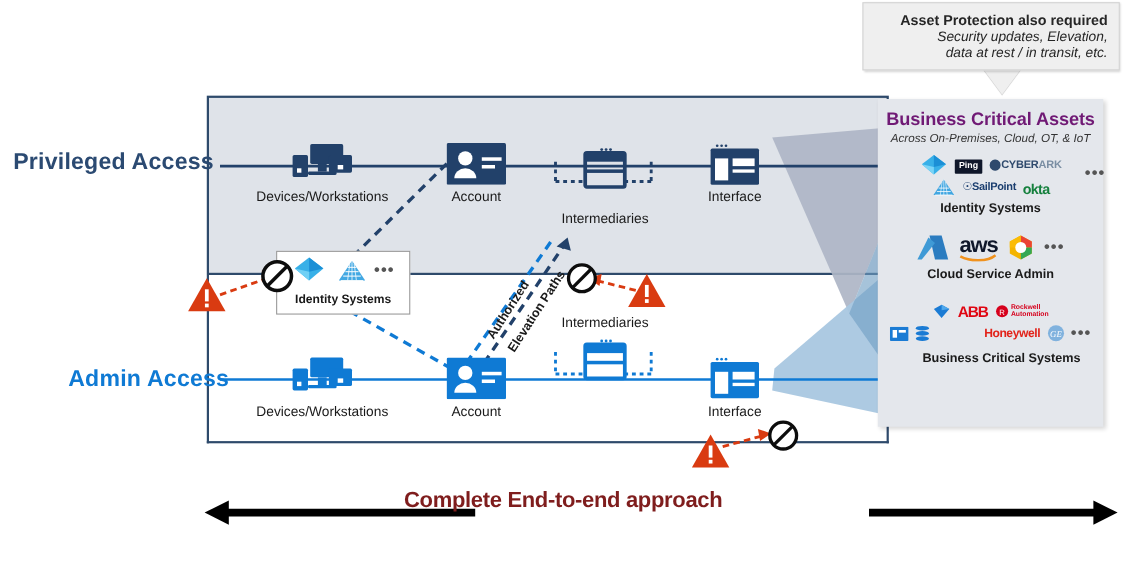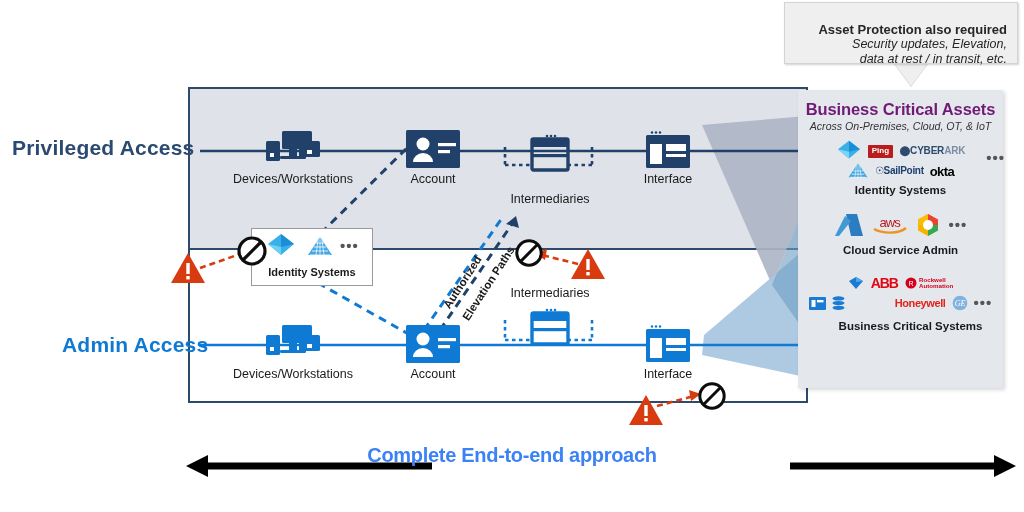--- a/index.html
+++ b/index.html
@@ -11,21 +11,21 @@
 
   
   .lane-label{font-size:21px;font-weight:700;letter-spacing:.2px;}
   .lane-priv{color:#2b4a72;}
   .lane-user{color:#0f7ad4;}
   .node-label{font-size:12.5px;font-weight:400;color:#1a1a1a;text-align:center;
               white-space:nowrap;}
 
   
   #callout{left:784px;top:2px;width:234px;height:62px;background:#efefef;
-           border:1px solid #d3d3d3;box-sizing:border-box;padding:19px 10px 0 10px;
+           border:1px solid #d3d3d3;box-sizing:border-box;padding:8px 10px 0 10px;
            box-shadow:1px 1px 2px rgba(0,0,0,.18);}
   #callout .c1{font-size:13px;font-weight:700;color:#262626;text-align:right;
                line-height:15px;}
   #callout .c2{font-size:12.5px;font-style:italic;color:#262626;text-align:right;
                line-height:15px;}
   #callout-tail{left:894px;top:63px;width:0;height:0;
                 border-left:17px solid transparent;border-right:17px solid transparent;
                 border-top:23px solid #efefef;
                 filter:drop-shadow(0 1px 0 #d3d3d3);}
 
@@ -45,34 +45,34 @@
               text-align:center;margin-top:10px;letter-spacing:-.1px;}
   #asset-panel .ap-sub{font-size:10.6px;font-style:italic;color:#333;
               text-align:center;margin-top:1px;}
   .asset-group{margin-top:9px;text-align:center;}
   .asset-group .ag-label{font-size:11.5px;font-weight:700;color:#1a1a1a;margin-top:2px;}
   .logo-row{display:flex;align-items:center;justify-content:center;gap:6px;height:22px;}
   .dots3{font-size:15px;font-weight:900;color:#555;letter-spacing:1px;line-height:8px;}
 
   
   .lg{display:inline-block;line-height:1;}
-  .lg-ping{background:#b91c1c;color:#fff;font-size:8px;font-weight:700;
+  .lg-ping{background:#0f172a;color:#fff;font-size:8px;font-weight:700;
            padding:2px 4px 3px;border-radius:1px;}
   .lg-cyberark{font-size:10px;font-weight:700;color:#2f4a6d;letter-spacing:-.2px;}
   .lg-cyberark i{color:#7a8ea3;font-style:normal;}
   .lg-sailpoint{font-size:10px;font-weight:700;color:#1b3e6f;letter-spacing:-.3px;}
-  .lg-okta{font-size:13px;font-weight:700;color:#000000;letter-spacing:-.6px;}
-  .lg-aws{font-size:13px;font-weight:400;color:#b91c1c;letter-spacing:-1px;position:relative;}
+  .lg-okta{font-size:13px;font-weight:700;color:#15803d;letter-spacing:-.6px;}
+  .lg-aws{font-size:20px;font-weight:700;color:#0f172a;letter-spacing:-1px;position:relative;}
   .lg-abb{font-size:14px;font-weight:700;color:#e00612;letter-spacing:-1px;}
   .lg-rock{font-size:6.2px;font-weight:700;color:#d6001c;line-height:6px;text-align:left;}
   .lg-honey{font-size:11px;font-weight:700;color:#e2231a;letter-spacing:-.4px;padding-left:44px;}
 
   
   #cap-title{left:0;top:444px;width:1024px;text-align:center;font-size:20px;
-             font-weight:700;color:#3b82f6;letter-spacing:-.3px;}
+             font-weight:700;color:#7f1d1d;letter-spacing:-.3px;}
   #cap-sub{left:0;top:473px;width:1024px;text-align:center;font-size:16px;
            font-style:italic;color:#000;}
 
   
   .elev-txt{font-size:11.5px;font-weight:700;color:#1a1a1a;white-space:nowrap;
             transform-origin:0 0;}
 
   
   #ident-box{left:251px;top:228px;width:122px;height:58px;background:#fff;
              border:1px solid #9a9a9a;box-sizing:border-box;}

